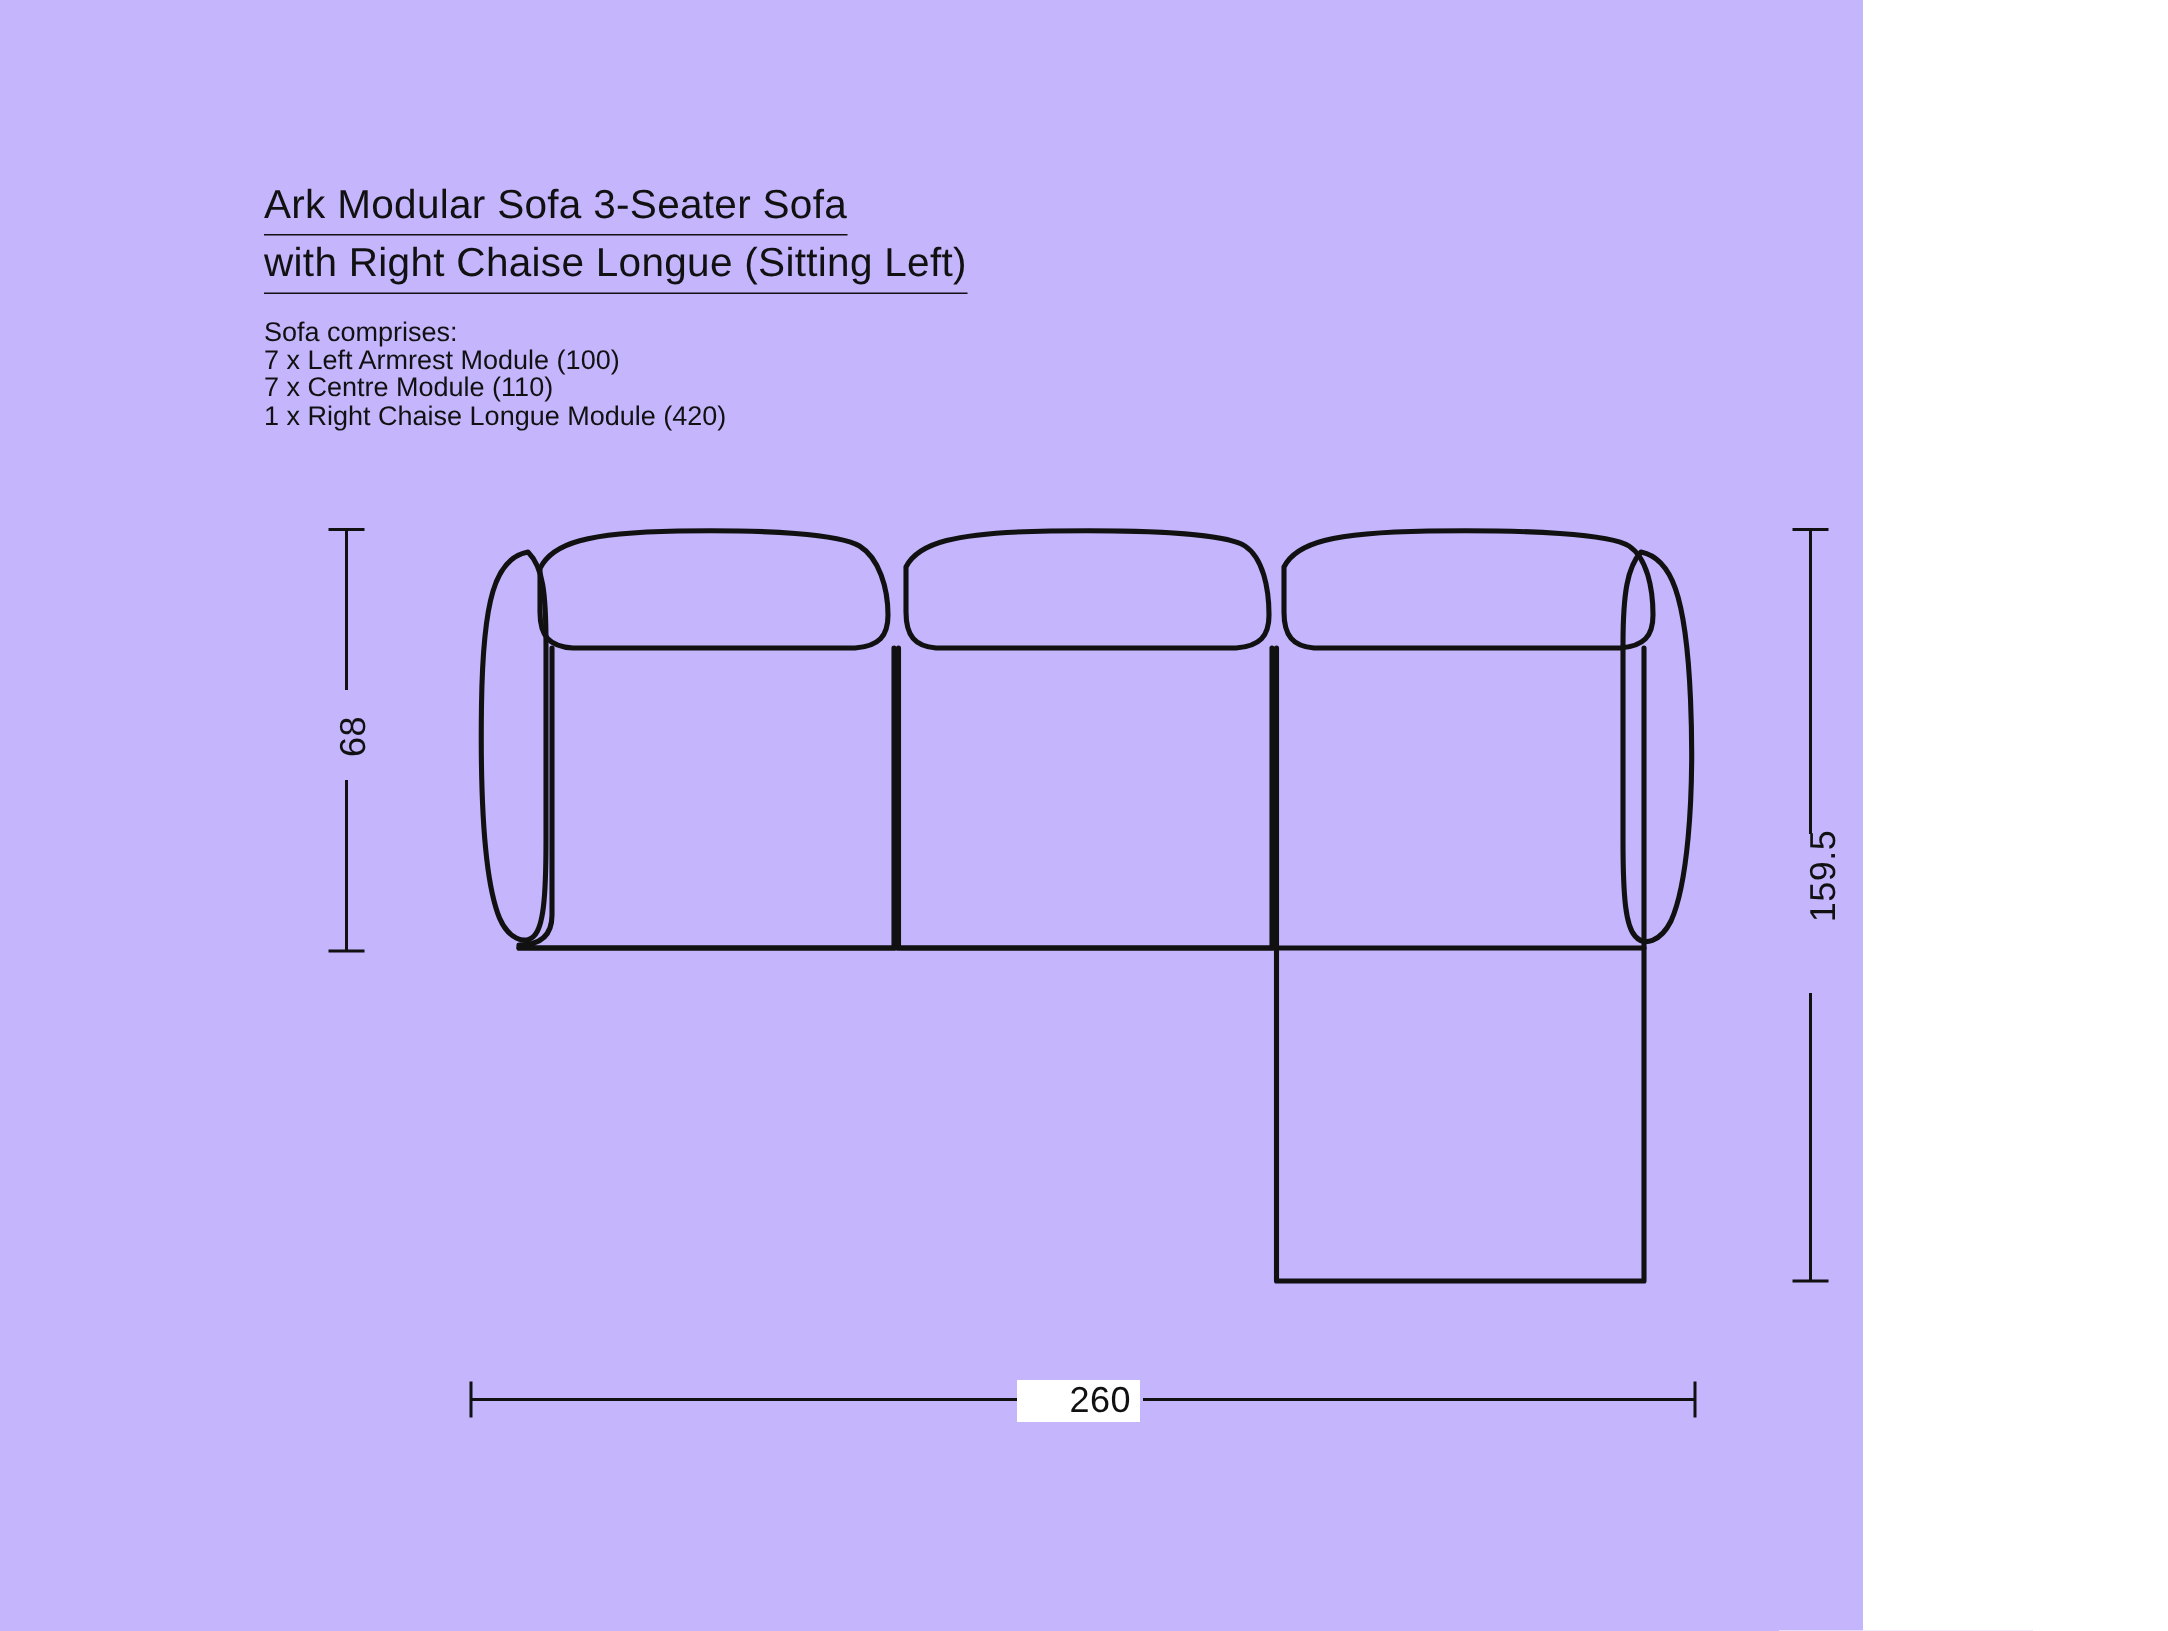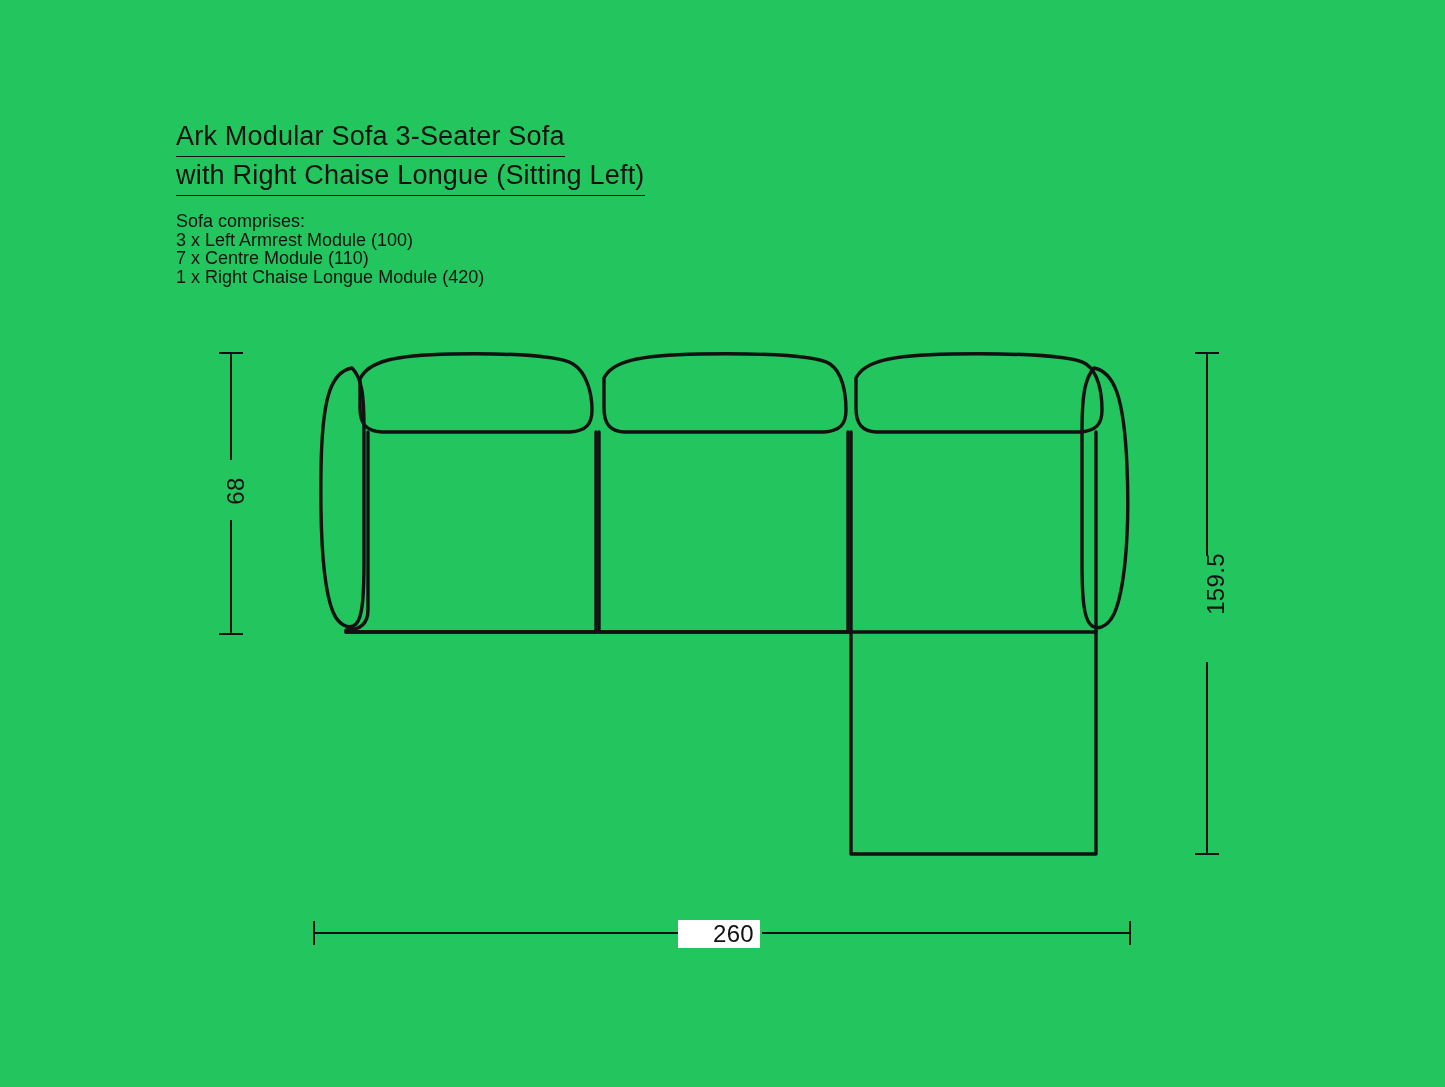--- a/index.html
+++ b/index.html
@@ -6,23 +6,23 @@
     margin: 0;
     padding: 0;
     background: #ffffff;
   }
   body {
     font-family: "Liberation Sans", sans-serif;
     color: #111111;
   }
   #page {
     position: relative;
-    width: 1445px;
+    width: 1242px;
     height: 1087px;
-    background: #22c55e;
+    background: #c4b5fd;
     overflow: hidden;
   }
   .title-block {
     position: absolute;
     left: 176px;
     top: 118px;
     width: 800px;
   }
   .title-line {
     font-size: 27px;
@@ -87,21 +87,21 @@
 
 <div id="page">
 
   <div class="title-block">
     <div><span class="title-line">Ark Modular Sofa 3-Seater Sofa</span></div>
     <div><span class="title-line">with Right Chaise Longue (Sitting Left)</span></div>
   </div>
 
   <div class="specs">
     <div>Sofa comprises:</div>
-    <div>3 x Left Armrest Module (100)</div>
+    <div>7 x Left Armrest Module (100)</div>
     <div>7 x Centre Module (110)</div>
     <div>1 x Right Chaise Longue Module (420)</div>
   </div>
 
   <svg id="drawing" viewBox="0 0 1445 1087" xmlns="http://www.w3.org/2000/svg">
     <g fill="none" stroke="#111111" stroke-width="3.4" stroke-linecap="round" stroke-linejoin="round">
 
       <path d="M352 368 C 330 372, 322 400, 321 470 C 320 540, 324 590, 333 612 C 339 626, 350 630, 356 624 C 362 618, 364 600, 364 560 L 364 430 C 364 395, 362 378, 352 368 Z"></path>
 
       <path d="M360 379 C 368 362, 392 355, 452 354 C 512 353, 560 356, 573 364 C 586 372, 592 392, 592 410 C 592 424, 586 431, 570 432 L 382 432 C 366 431, 360 424, 360 408 Z"></path>

